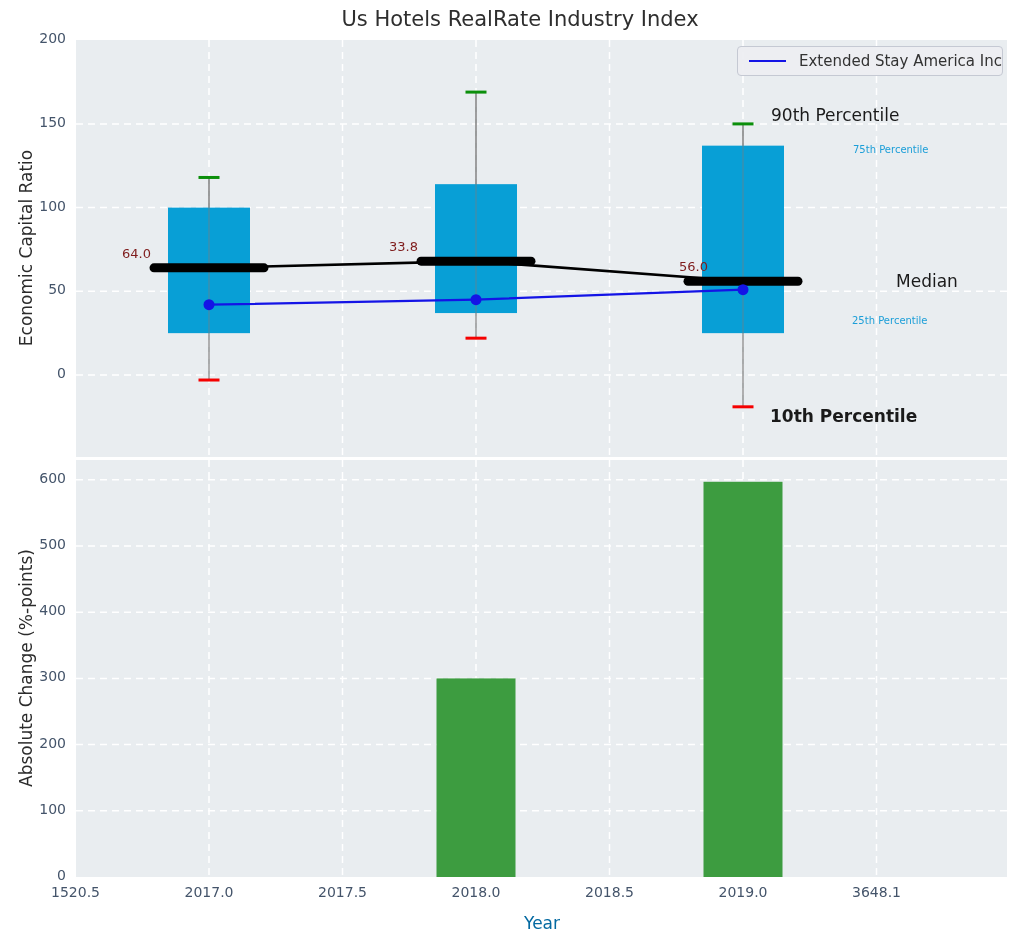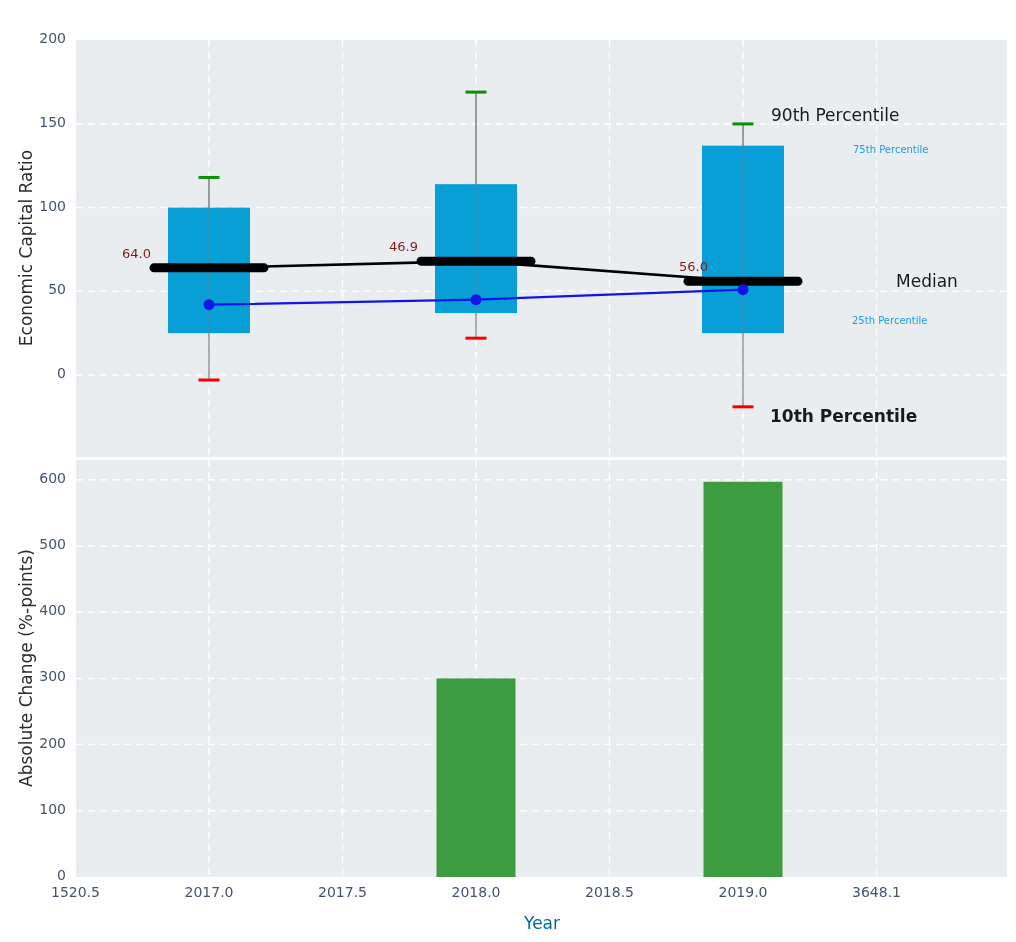--- a/index.html
+++ b/index.html
@@ -63,20 +63,21 @@
   #ann-p10{left:770px;top:406px;font-weight:bold;}
   .median-value-label{
     position:absolute;font-size:13px;color:#7f1d1d;
     transform:translateX(-100%);white-space:nowrap;
   }
 </style>
 </head>
 <body>
 
 <div class="figure">
+  <div class="chart-title">Us Hotels RealRate Industry Index</div>
 
   <div class="ylabel" id="ylabel-top">Economic Capital Ratio</div>
   <div class="ylabel" id="ylabel-bottom">Absolute Change (%-points)</div>
   <div class="xlabel">Year</div>
 
   <div class="axes" id="top-axes">
       <svg width="931" height="417" viewBox="0 0 931 417">
         <line x1="133" y1="0" x2="133" y2="417" stroke="#ffffff" stroke-width="1.5" stroke-dasharray="7 5"></line>
         <line x1="266.5" y1="0" x2="266.5" y2="417" stroke="#ffffff" stroke-width="1.5" stroke-dasharray="7 5"></line>
         <line x1="400" y1="0" x2="400" y2="417" stroke="#ffffff" stroke-width="1.5" stroke-dasharray="7 5"></line>
@@ -124,28 +125,32 @@
         <line x1="0" y1="284.6" x2="931" y2="284.6" stroke="#ffffff" stroke-width="1.5" stroke-dasharray="7 5"></line>
         <line x1="0" y1="218.39999999999998" x2="931" y2="218.39999999999998" stroke="#ffffff" stroke-width="1.5" stroke-dasharray="7 5"></line>
         <line x1="0" y1="152.2" x2="931" y2="152.2" stroke="#ffffff" stroke-width="1.5" stroke-dasharray="7 5"></line>
         <line x1="0" y1="86" x2="931" y2="86" stroke="#ffffff" stroke-width="1.5" stroke-dasharray="7 5"></line>
         <line x1="0" y1="19.799999999999955" x2="931" y2="19.799999999999955" stroke="#ffffff" stroke-width="1.5" stroke-dasharray="7 5"></line>
         <rect x="360.5" y="218.39999999999998" width="79" height="198.60000000000002" fill="#3d9c40"></rect>
         <rect x="627.5" y="21.786" width="79" height="395.214" fill="#3d9c40"></rect>
       </svg>
     </div>
 
+  <div class="legend">
+    <div class="legend-line"></div>
+    <div class="legend-label">Extended Stay America Inc</div>
+  </div>
 
   <div class="annotation ann-primary" id="ann-p90">90th Percentile</div>
   <div class="annotation ann-secondary" id="ann-p75">75th Percentile</div>
   <div class="annotation ann-primary" id="ann-median">Median</div>
   <div class="annotation ann-secondary" id="ann-p25">25th Percentile</div>
   <div class="annotation ann-primary" id="ann-p10">10th Percentile</div>
 <div class="median-value-label" style="left: 151px; top: 245.864px;">64.0</div>
-    <div class="median-value-label" style="left: 418px; top: 239.168px;">46.9</div>
+    <div class="median-value-label" style="left: 418px; top: 239.168px;">33.8</div>
     <div class="median-value-label" style="left: 708px; top: 259.256px;">56.0</div>
     <div class="tick ytick" style="top: 30.2px;">200</div>
     <div class="tick ytick" style="top: 113.9px;">150</div>
     <div class="tick ytick" style="top: 197.6px;">100</div>
     <div class="tick ytick" style="top: 281.3px;">50</div>
     <div class="tick ytick" style="top: 365px;">0</div>
     <div class="tick ytick" style="top: 469.8px;">600</div>
     <div class="tick ytick" style="top: 536px;">500</div>
     <div class="tick ytick" style="top: 602.2px;">400</div>
     <div class="tick ytick" style="top: 668.4px;">300</div>

